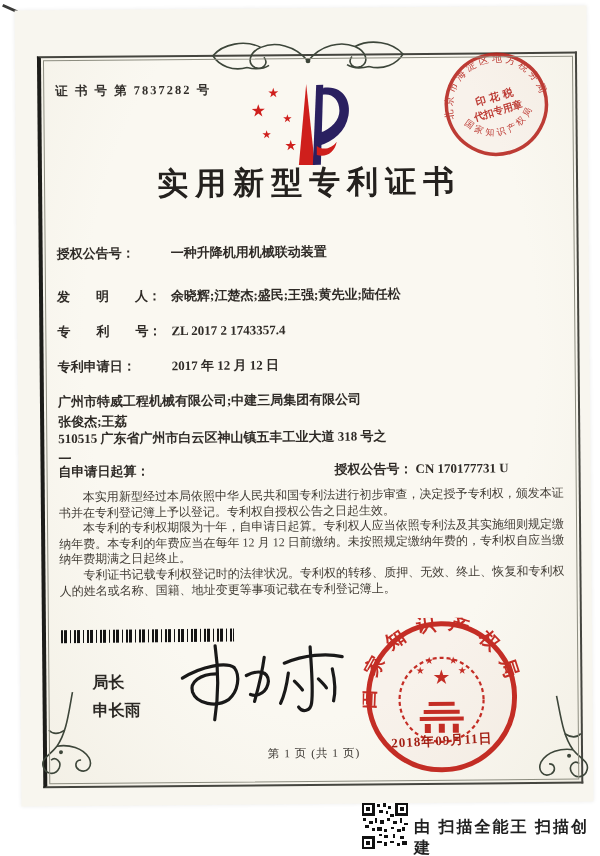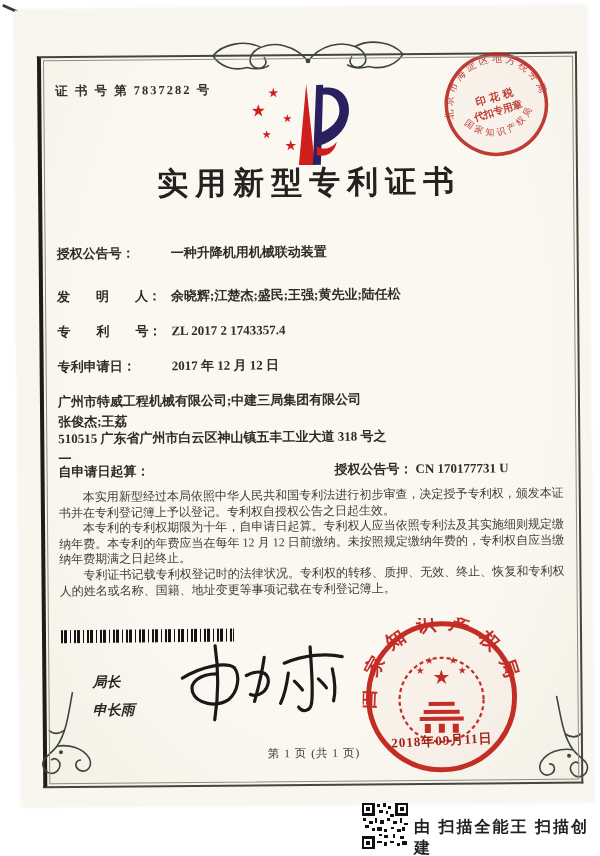--- a/index.html
+++ b/index.html
@@ -25,21 +25,21 @@
   .val{white-space:nowrap;}
   .r-name{top:186px;} .r-inv{top:229px;} .r-pno{top:264px;} .r-fil{top:299px;}
   .r-pat{top:334px;} .r-addr{top:371px;} .r-grant{top:404px;}
   .grant2{position:absolute;left:290px;top:404px;display:flex;font-size:13px;font-weight:700;line-height:20px;}
   .grant2 .lbl{width:auto;margin-right:3px;}
   .body-text{position:absolute;left:14px;top:432px;width:505px;font-size:12px;line-height:15.6px;
              color:#413c35;text-align:justify;}
   .body-text p{margin:0;text-indent:2em;}
   .barcode{position:absolute;left:15px;top:572px;width:173px;height:13px;
            background:repeating-linear-gradient(90deg,#141414 0 2px,#f8f6ef 2px 3px,#141414 3px 6px,#f8f6ef 6px 9px,#141414 9px 10px,#f8f6ef 10px 13px);}
-  .signer{position:absolute;left:46px;top:611px;font-size:14px;font-weight:700;line-height:28px;color:#2b2824;font-style:italic;}
+  .signer{position:absolute;left:46px;top:611px;font-size:16px;font-weight:700;line-height:28px;color:#2b2824;}
   .signature{position:absolute;left:122px;top:583px;}
   .siposeal{position:absolute;left:316px;top:563px;opacity:.93;}
   .sealdate{position:absolute;left:320px;top:677px;width:150px;text-align:center;font-size:13px;
             font-weight:700;color:#a32015;letter-spacing:1px;transform:rotate(-2.5deg);}
   .footer{position:absolute;left:0;top:690px;width:100%;text-align:center;font-size:11.5px;color:#3a3631;letter-spacing:1px;}
   .qr{position:absolute;left:362px;top:802px;}
   .scan-note{position:absolute;left:414px;top:817px;font-size:16px;font-weight:700;color:#1f1f1f;
              letter-spacing:2px;font-family:"Liberation Sans","DejaVu Sans",sans-serif;}
   svg text{font-family:"DejaVu Sans","Liberation Sans",sans-serif;}
 </style>

